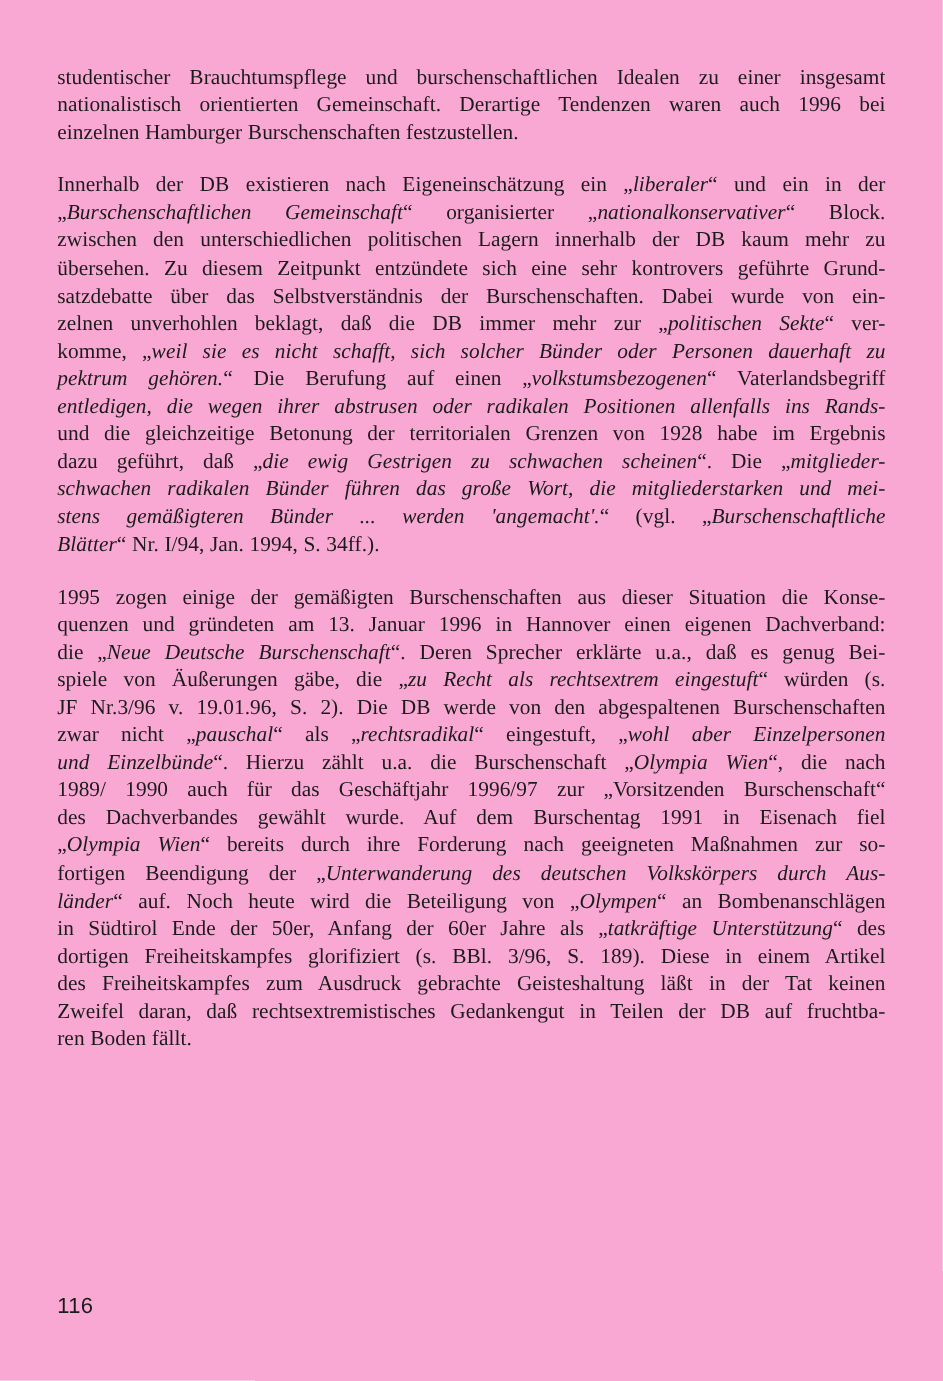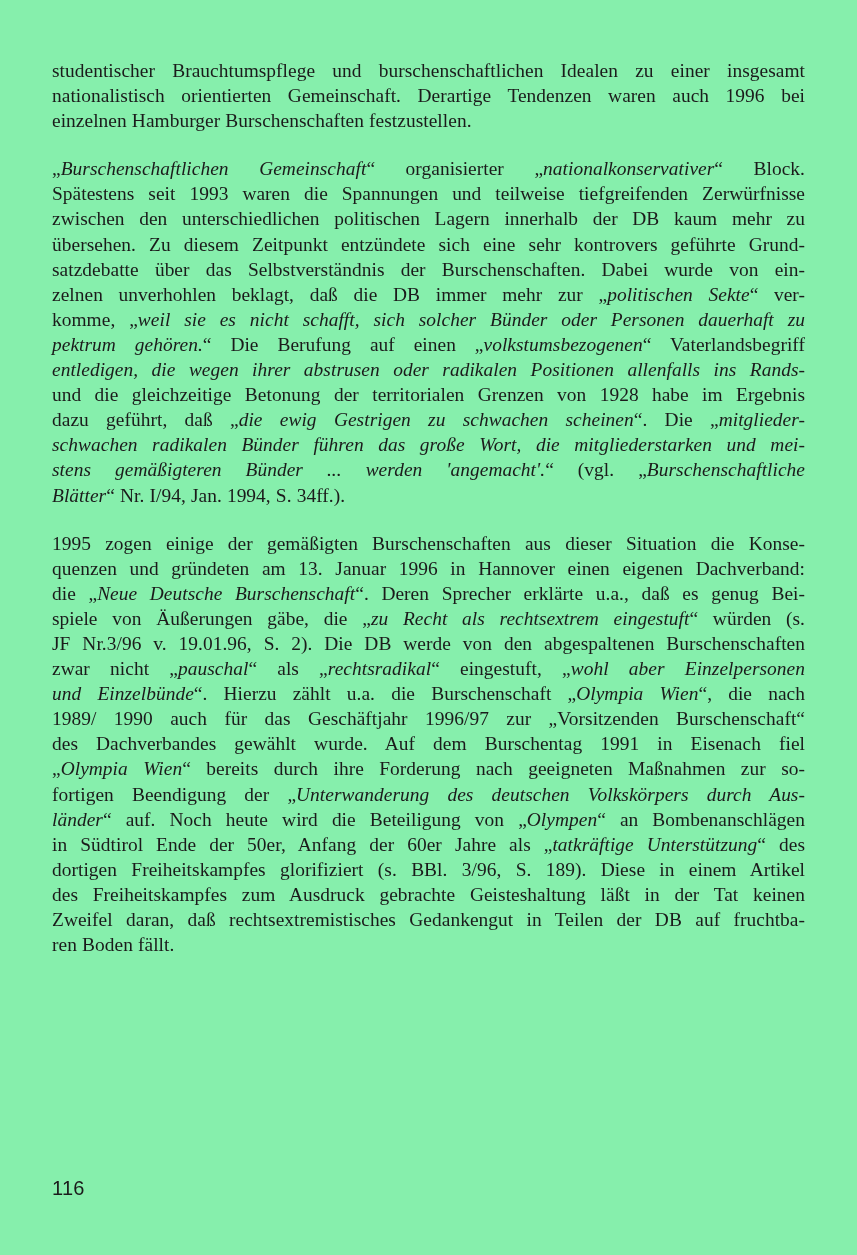--- a/index.html
+++ b/index.html
@@ -67,32 +67,32 @@
     font-size: 20px;
     line-height: 24px;
     color: #1b1b1b;
     letter-spacing: 0.3px;
     text-align: center;
   }
 </style>
 </head>
 <body style="color: rgb(27, 27, 27);">
 
-<div class="page" style="background: #86efac;">
+<div class="page" style="background: #f9a8d4;">
 
   <div class="text-column">
 
     <p class="para">
         <span class="ln">studentischer Brauchtumspflege und burschenschaftlichen Idealen zu einer insgesamt</span>
         <span class="ln">nationalistisch orientierten Gemeinschaft. Derartige Tendenzen waren auch 1996 bei</span>
         <span class="ln last">einzelnen Hamburger Burschenschaften festzustellen.</span>
       </p>
     <p class="para">
+        <span class="ln">Innerhalb der DB existieren nach Eigeneinschätzung ein „<i>liberaler</i>“ und ein in der</span>
         <span class="ln">„<i>Burschenschaftlichen  Gemeinschaft</i>“  organisierter  „<i>nationalkonservativer</i>“  Block.</span>
-        <span class="ln">Spätestens seit 1993 waren die Spannungen und teilweise tiefgreifenden Zerwürfnisse</span>
         <span class="ln">zwischen den unterschiedlichen politischen Lagern innerhalb der DB kaum mehr zu</span>
         <span class="ln">übersehen. Zu diesem Zeitpunkt entzündete sich eine sehr kontrovers geführte Grund-</span>
         <span class="ln">satzdebatte über das Selbstverständnis der Burschenschaften. Dabei wurde von ein-</span>
         <span class="ln">zelnen unverhohlen beklagt, daß die DB immer mehr zur „<i>politischen Sekte</i>“ ver-</span>
         <span class="ln">komme, „<i>weil sie es nicht schafft, sich solcher Bünder oder Personen dauerhaft zu</i></span>
         <span class="ln"><i>pektrum gehören.</i>“ Die Berufung auf einen „<i>volkstumsbezogenen</i>“ Vaterlandsbegriff</span>
         <span class="ln"><i>entledigen, die wegen ihrer abstrusen oder radikalen Positionen allenfalls ins Rands-</i></span>
         <span class="ln">und die gleichzeitige Betonung der territorialen Grenzen von 1928 habe im Ergebnis</span>
         <span class="ln">dazu geführt, daß „<i>die ewig Gestrigen zu schwachen scheinen</i>“. Die „<i>mitglieder-</i></span>
         <span class="ln"><i>schwachen radikalen Bünder führen das große Wort, die mitgliederstarken und mei-</i></span>

